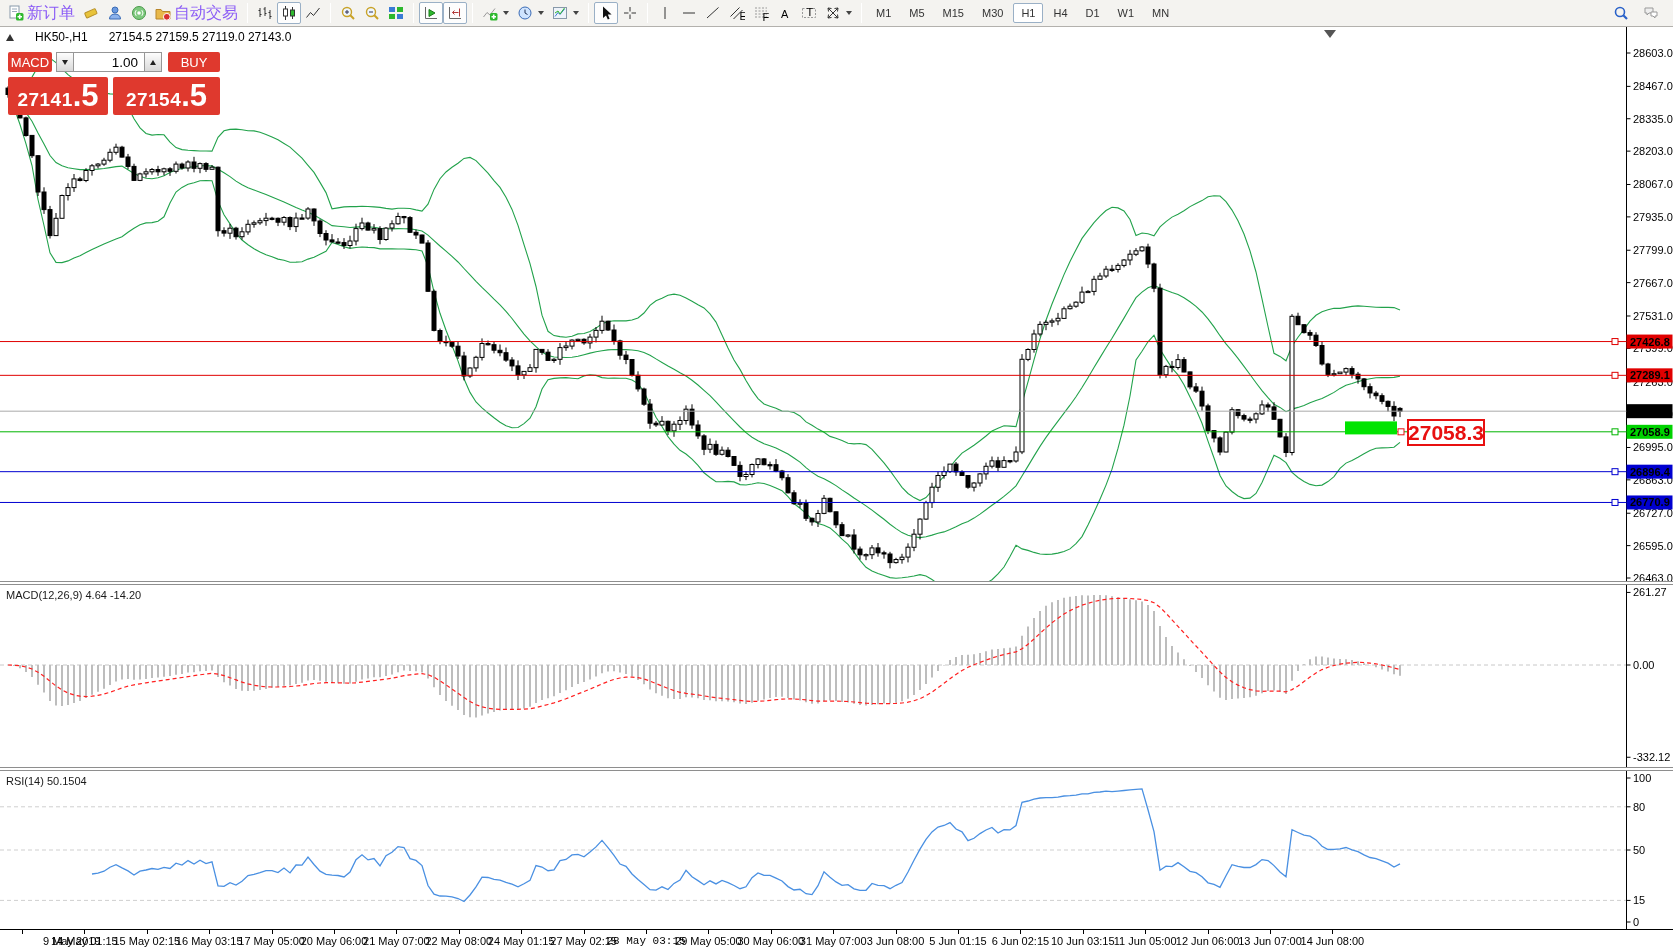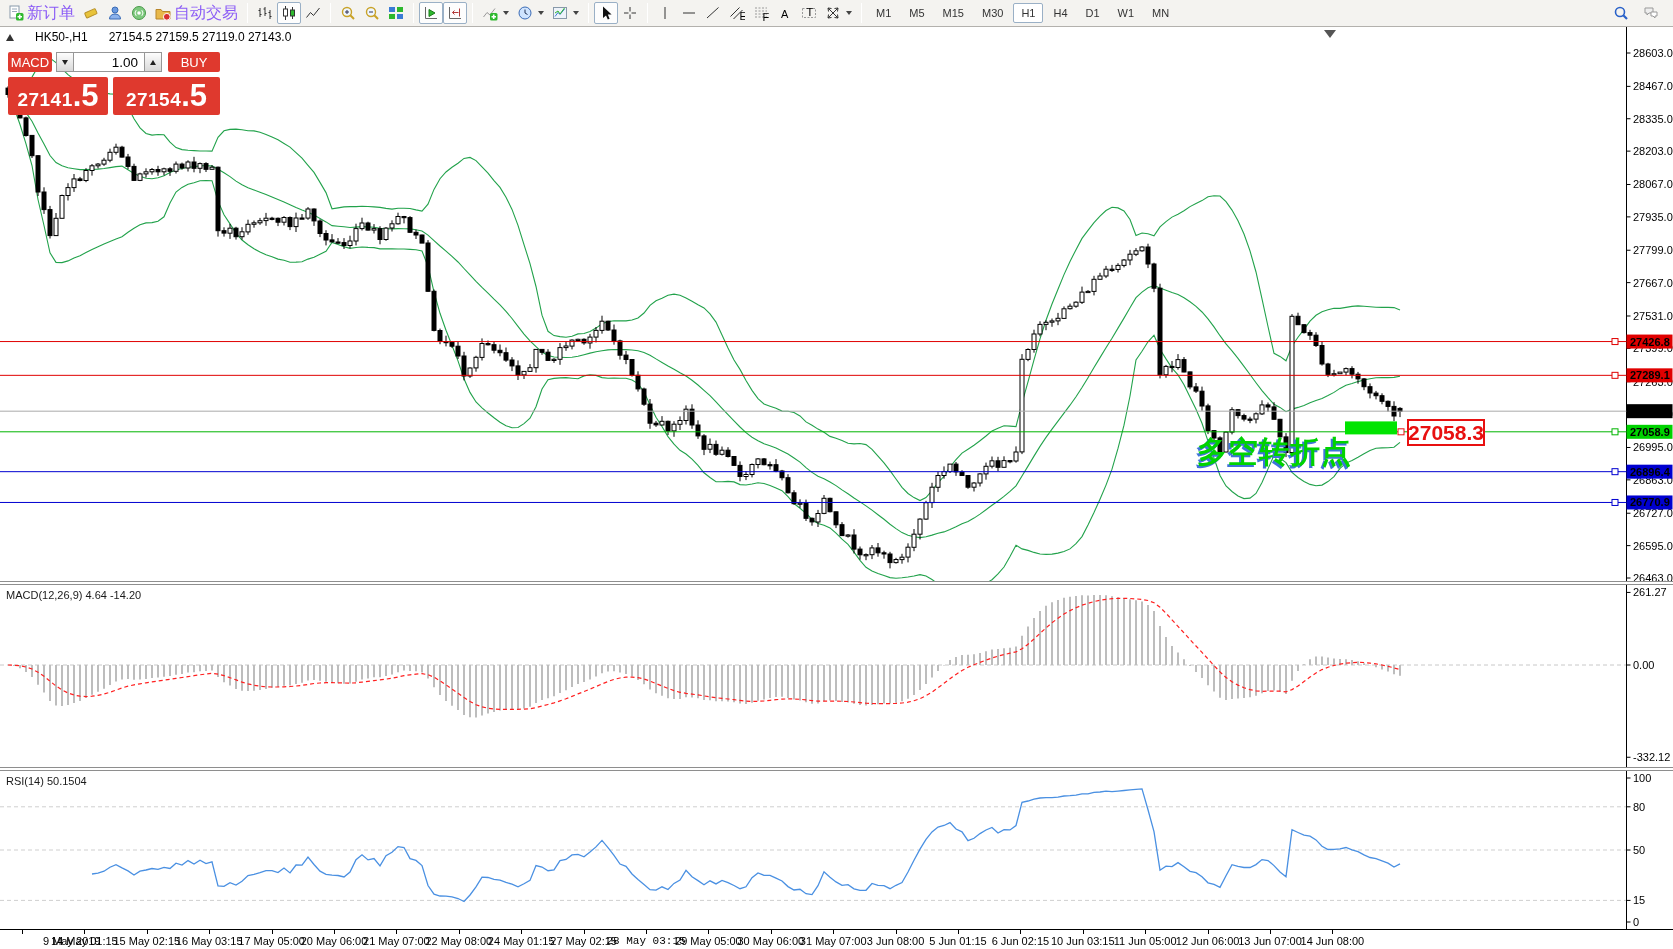--- a/index.html
+++ b/index.html
@@ -1158,18 +1158,17 @@
         <span class="p-main">27141</span>
           <span class="p-frac">.5</span>
       </div>
       <div class="price-box pb-buy">
         <span class="p-main">27154</span>
           <span class="p-frac">.5</span>
       </div>
     </div>
   </div>
 
-  <div id="annotationText">多空转折点</div>
   <div id="priceTag">27058.3</div>
 
   <div id="macdLabel" class="ind-label">MACD(12,26,9) 4.64 -14.20</div>
   <div id="rsiLabel" class="ind-label">RSI(14) 50.1504</div>
 </div>
 
 </body></html>

